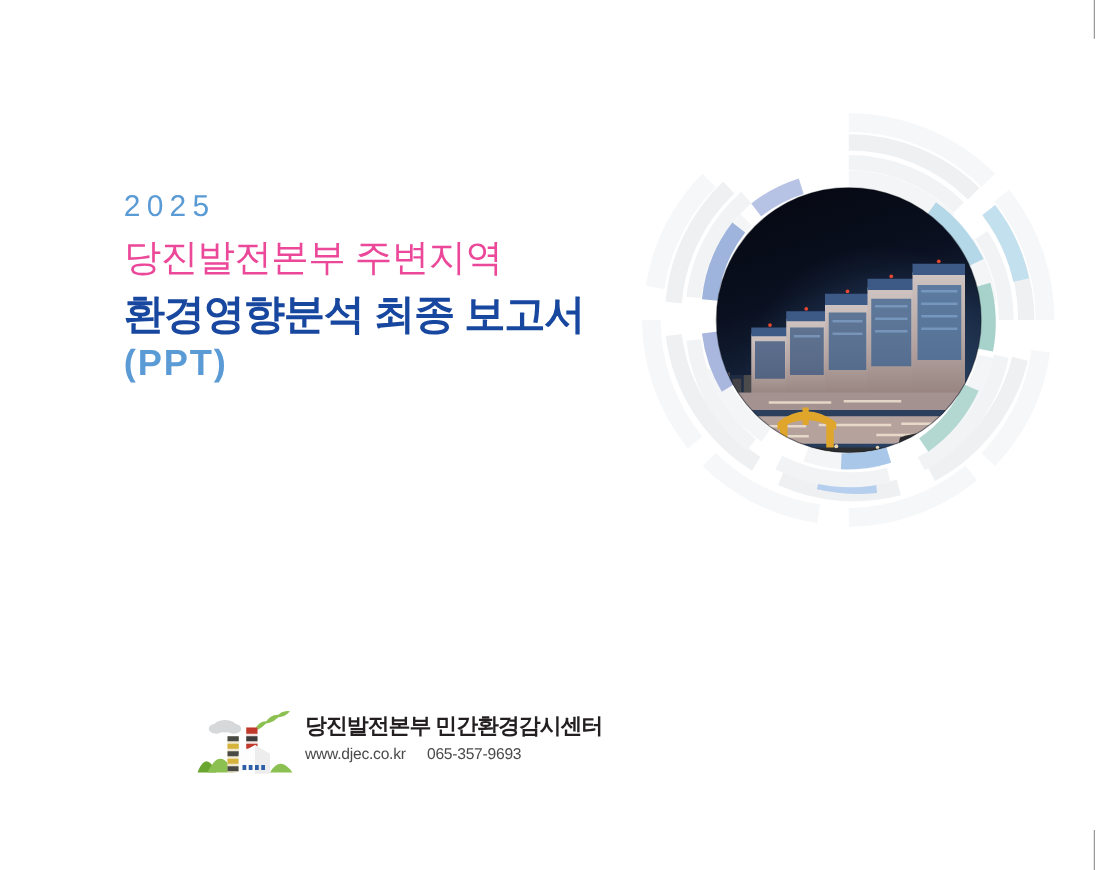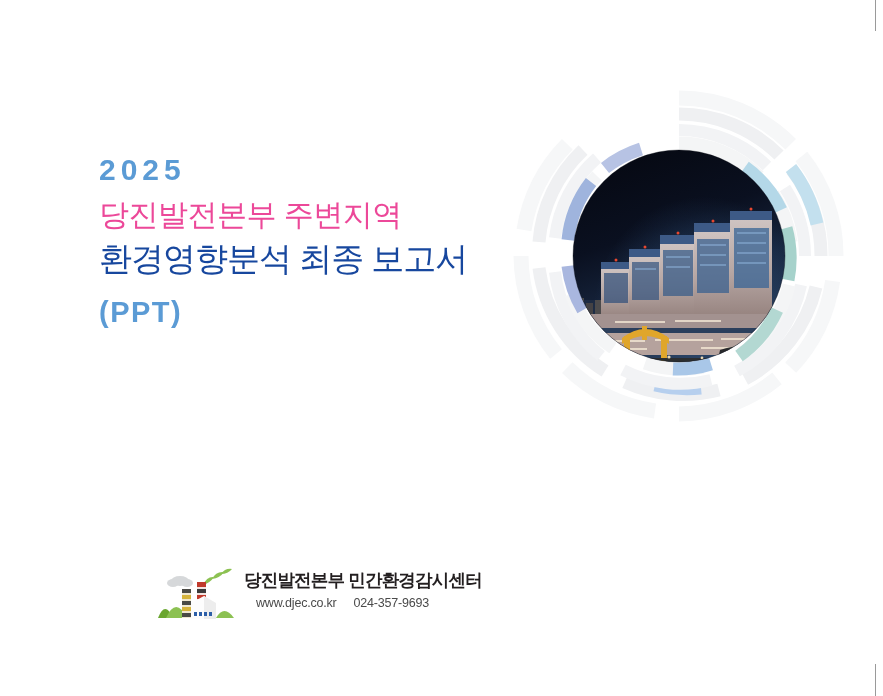--- a/index.html
+++ b/index.html
@@ -44,43 +44,43 @@
   }
 
   
   #title-block {
     position: absolute;
     left: 99px;
     top: 150px;
     width: 430px;
   }
   .title-year {
-    font-size: 30px;
-    font-weight: 700;
+    font-size: 24px;
+    font-weight: 400;
     color: #5b9bd5;
     letter-spacing: 5px;
     line-height: 1.32;
     margin: 0;
   }
   .title-sub {
     font-size: 30px;
     font-weight: 300;
     color: #ec4899;
     letter-spacing: -0.5px;
     line-height: 1.38;
     margin: 4px 0 0 0;
     white-space: nowrap;
   }
   .title-main {
     font-size: 33px;
-    font-weight: 400;
+    font-weight: 700;
     color: #17479e;
     letter-spacing: -1px;
     line-height: 1.25;
-    margin: 3px 0 16px 0;
+    margin: 3px 0 3px 0;
     white-space: nowrap;
   }
   .title-format {
     font-size: 29px;
     font-weight: 700;
     color: #5b9bd5;
     letter-spacing: 1.5px;
     line-height: 1.2;
     margin: 2px 0 16px 0;
   }
@@ -114,21 +114,20 @@
   .org-contact {
     display: flex;
     gap: 17px;
     margin-top: 4px;
     font-size: 12.5px;
     font-weight: 400;
     color: #4a4a4a;
     letter-spacing: -0.2px;
     line-height: 1.2;
     white-space: nowrap;
-    margin-left: 12px;
   }
 </style>
 </head>
 <body>
 
 <div id="cover-page">
 
   <div class="page-edge-line top"></div>
   <div class="page-edge-line bottom"></div>
 
@@ -369,19 +368,19 @@
           <rect x="46" y="44" width="3" height="4" fill="#2d5fa8"></rect>
           <rect x="51" y="44" width="3" height="4" fill="#2d5fa8"></rect>
         </g>
       </svg>
     </div>
 
     <div id="logo-text">
       <div class="org-name">당진발전본부 민간환경감시센터</div>
       <div class="org-contact">
         <span>www.djec.co.kr</span>
-        <span>024-357-9693</span>
+        <span>065-357-9693</span>
       </div>
     </div>
 
   </div>
 
 </div>
 
 </body></html>

